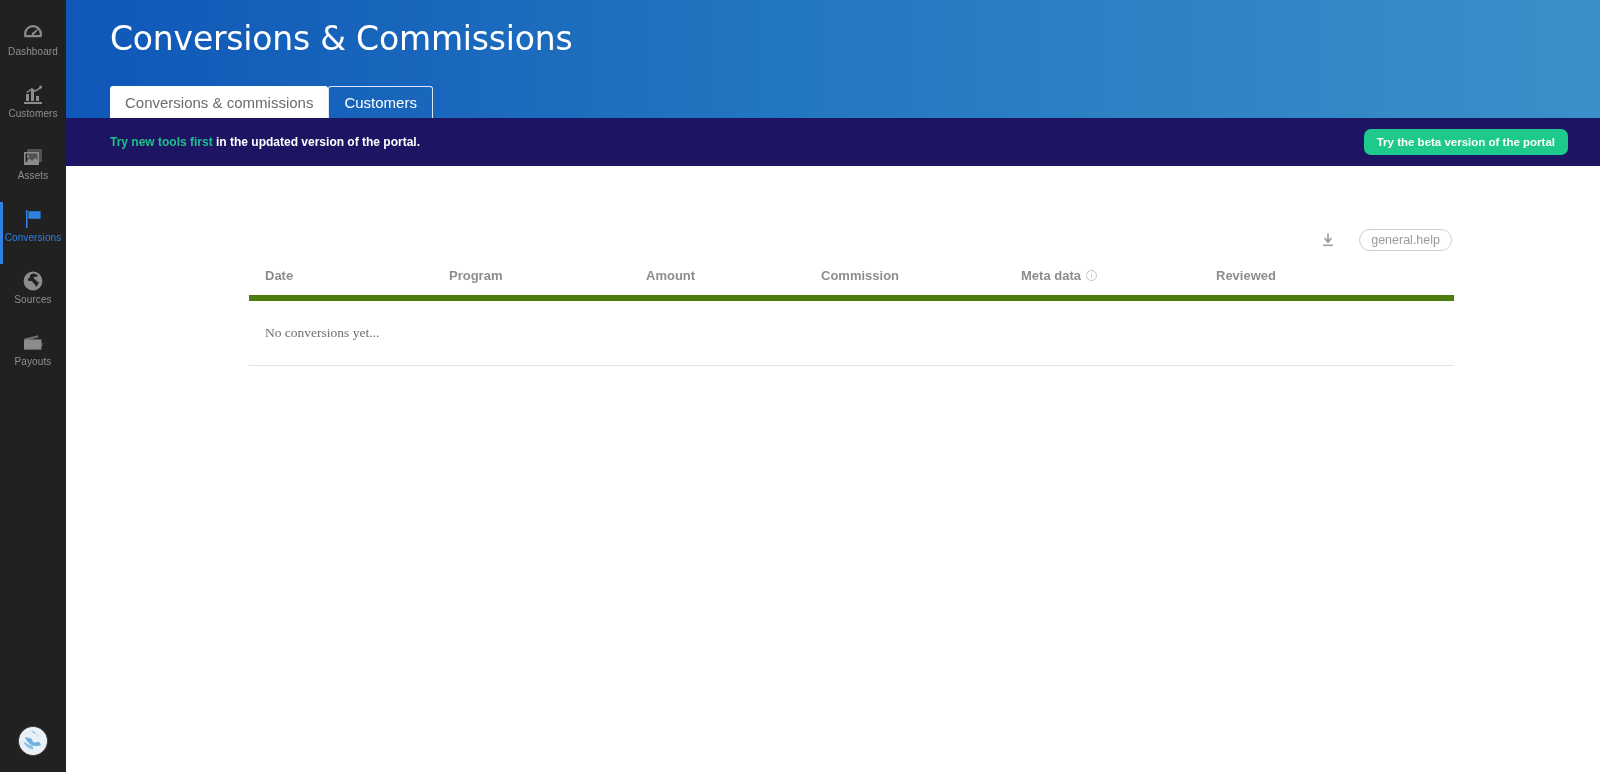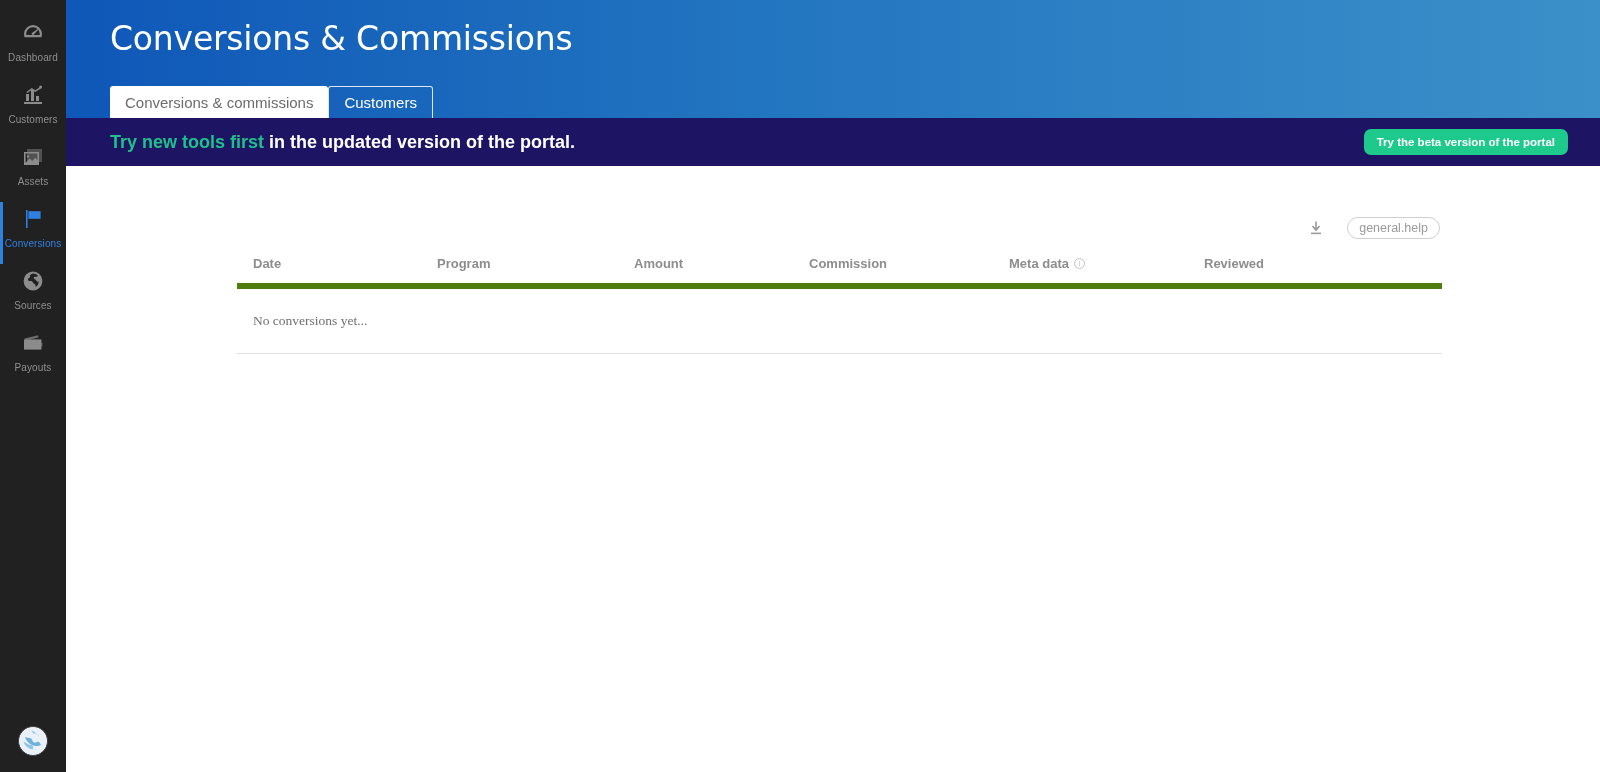--- a/index.html
+++ b/index.html
@@ -41,21 +41,20 @@
   .nav-icon {
     width: 26px;
     height: 26px;
     display: flex;
     align-items: center;
     justify-content: center;
     color: #8c8c8c;
   }
   .nav-icon svg { display: block; }
   .nav-label {
-    margin-top: 6px;
     font-size: 10px;
     color: #8f8f8f;
     letter-spacing: 0.1px;
     line-height: 12px;
     text-align: left;
   }
   .nav-item.active .nav-icon { color: #2f80e0; }
   .nav-item.active .nav-label { color: #2f80e0; }
   .nav-item.active::before {
     content: "";
@@ -141,21 +140,21 @@
 
   .banner {
     height: 48px;
     background: #1d1464;
     display: flex;
     align-items: center;
     justify-content: space-between;
     padding: 0 32px 0 44px;
   }
   .banner-text {
-    font-size: 18px;
+    font-size: 12px;
     color: #ffffff;
     font-weight: bold;
   }
   .banner-text .hl { color: #1fc08a; }
   .beta-btn {
     background: #1ec98c;
     color: #ffffff;
     font-size: 11.5px;
     font-weight: bold;
     border: none;
@@ -163,21 +162,21 @@
     padding: 7px 13px;
     cursor: pointer;
     white-space: nowrap;
     font-family: "Liberation Sans", sans-serif;
   }
 
   
   .content {
     flex: 1 1 auto;
     background: #ffffff;
-    padding: 4px;
+    padding: 16px;
     position: relative;
   }
   .table-wrap {
     width: 1205px;
     margin-left: 167px;
     padding-top: 44px;
   }
   .table-tools {
     display: flex;
     align-items: center;

